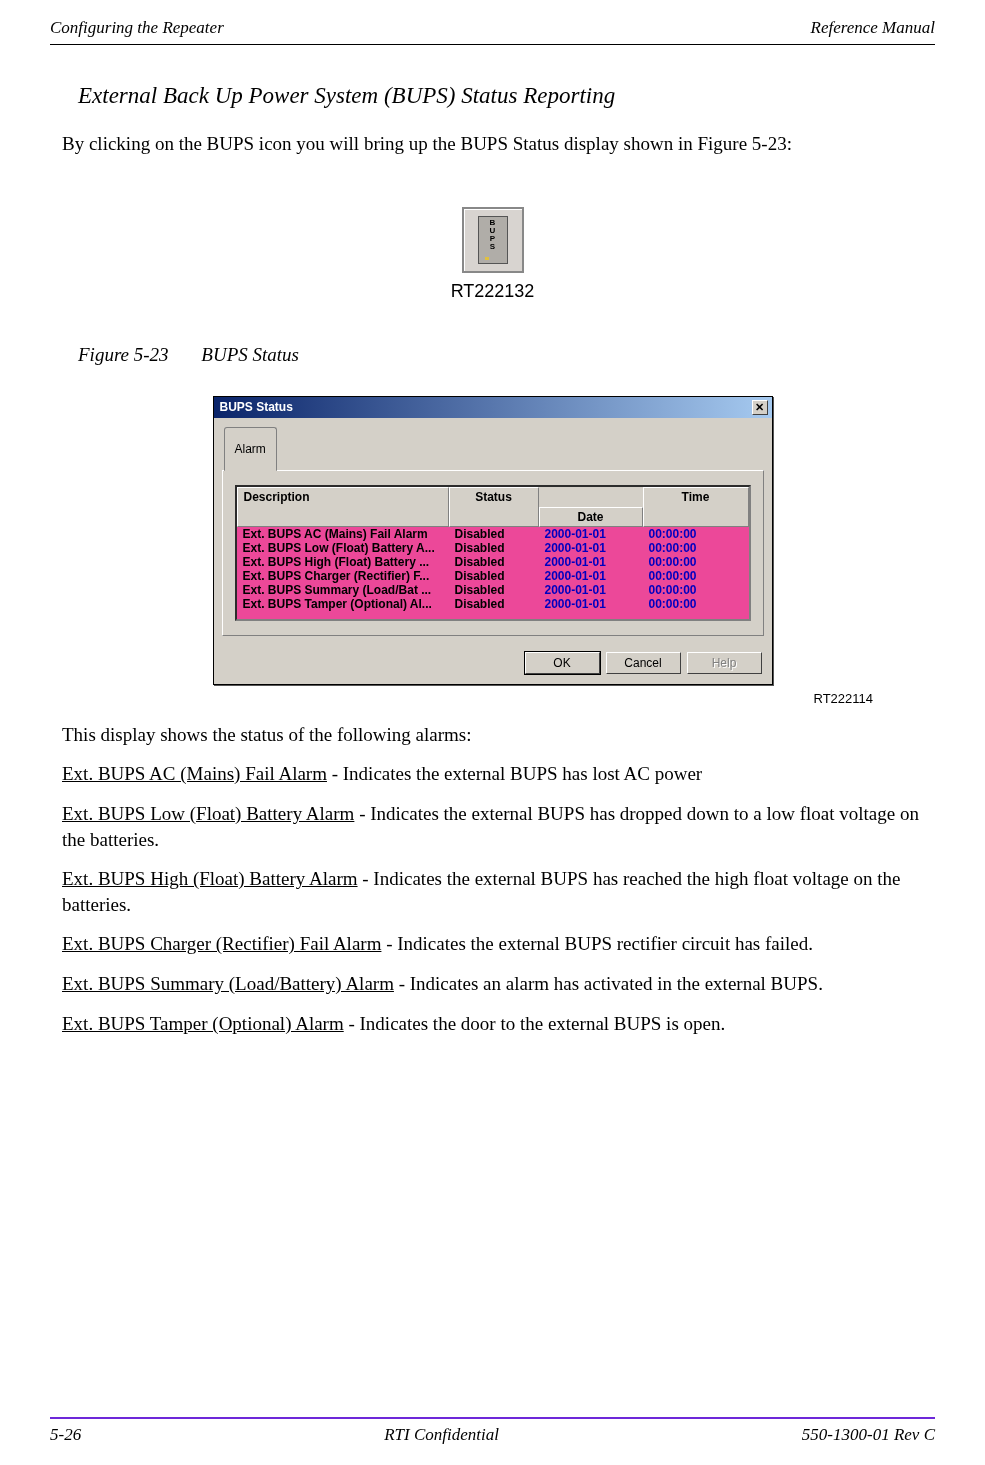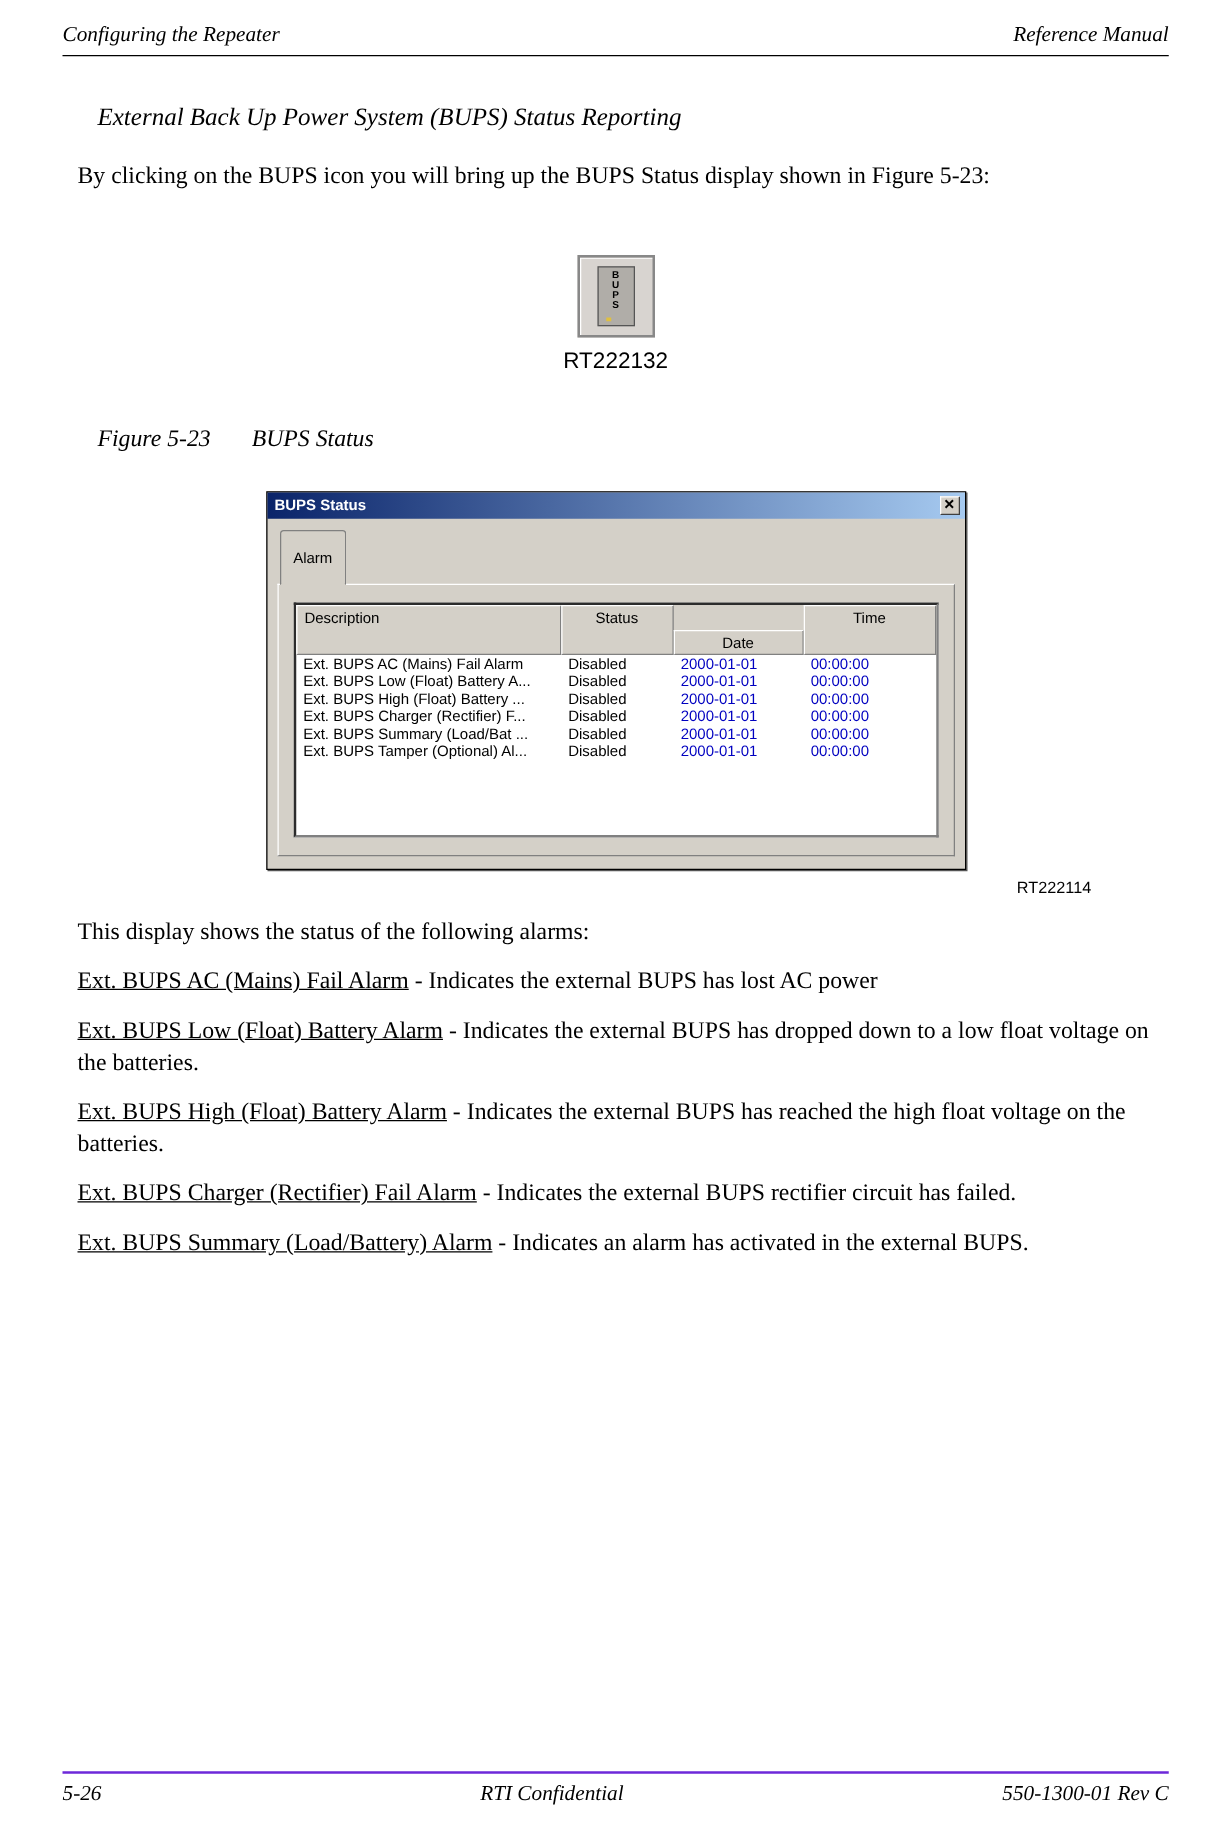--- a/index.html
+++ b/index.html
@@ -16,21 +16,21 @@
       display: flex;
       justify-content: space-between;
       font-style: italic;
       font-size: 17px;
       padding-bottom: 6px;
       border-bottom: 1.5px solid #000;
       margin-bottom: 38px;
     }
     .section-heading {
       font-style: italic;
-      font-size: 20px;
+      font-size: 23px;
       margin-left: 28px;
       margin-bottom: 22px;
     }
     .body-para {
       font-size: 19px;
       margin-left: 12px;
       margin-right: 10px;
       line-height: 1.35;
       margin-bottom: 14px;
     }
@@ -139,23 +139,24 @@
     }
     .tab-panel {
       border: 1px solid #fff;
       border-right-color: #808080;
       border-bottom-color: #808080;
       margin: 0 8px 10px 8px;
       padding: 14px 12px;
       background: #d4d0c8;
     }
     .listview {
-      background: #ffffff;
+      background: #ec4899;
       border: 2px inset #808080;
-      height: 188px;
+      height: 136px;
+      font-weight: bold;
     }
     .lv-header {
       display: flex;
       background: #d4d0c8;
     }
     .lv-header div {
       border: 1px solid #fff;
       border-right-color: #808080;
       border-bottom-color: #808080;
       padding: 2px 6px;
@@ -291,29 +292,35 @@
           </div>
           <div class="lv-row">
             <div class="c-desc">Ext. BUPS Tamper (Optional) Al...</div>
             <div class="c-stat">Disabled</div>
             <div class="c-date">2000-01-01</div>
             <div class="c-time">00:00:00</div>
           </div>
         </div>
     </div>
   </div>
+  <div class="dlg-buttons">
+    <div class="dlg-btn default">OK</div>
+    <div class="dlg-btn">Cancel</div>
+    <div class="dlg-btn disabled">Help</div>
+  </div>
 </div>
 <div class="dlg-ref">RT222114</div>
 
 <p class="body-para">This display shows the status of the following alarms:</p>
 <div id="alarm-paras">
     <p class="body-para"><span class="u">Ext. BUPS AC (Mains) Fail Alarm</span><span> - Indicates the external BUPS has lost AC power</span></p>
     <p class="body-para"><span class="u">Ext. BUPS Low (Float) Battery Alarm</span><span> - Indicates the external BUPS has dropped down to a low float voltage on the batteries.</span></p>
     <p class="body-para"><span class="u">Ext. BUPS High (Float) Battery Alarm</span><span> - Indicates the external BUPS has reached the high float voltage on the batteries.</span></p>
     <p class="body-para"><span class="u">Ext. BUPS Charger (Rectifier) Fail Alarm</span><span> - Indicates the external BUPS rectifier circuit has failed.</span></p>
     <p class="body-para"><span class="u">Ext. BUPS Summary (Load/Battery) Alarm</span><span> - Indicates an alarm has activated in the external BUPS.</span></p>
+    <p class="body-para"><span class="u">Ext. BUPS Tamper (Optional) Alarm</span><span> - Indicates the door to the external BUPS is open.</span></p>
   </div>
 
 <div class="footer">
   <span>5-26</span>
   <span>RTI Confidential</span>
   <span>550-1300-01 Rev C</span>
 </div>
 
 </body></html>

